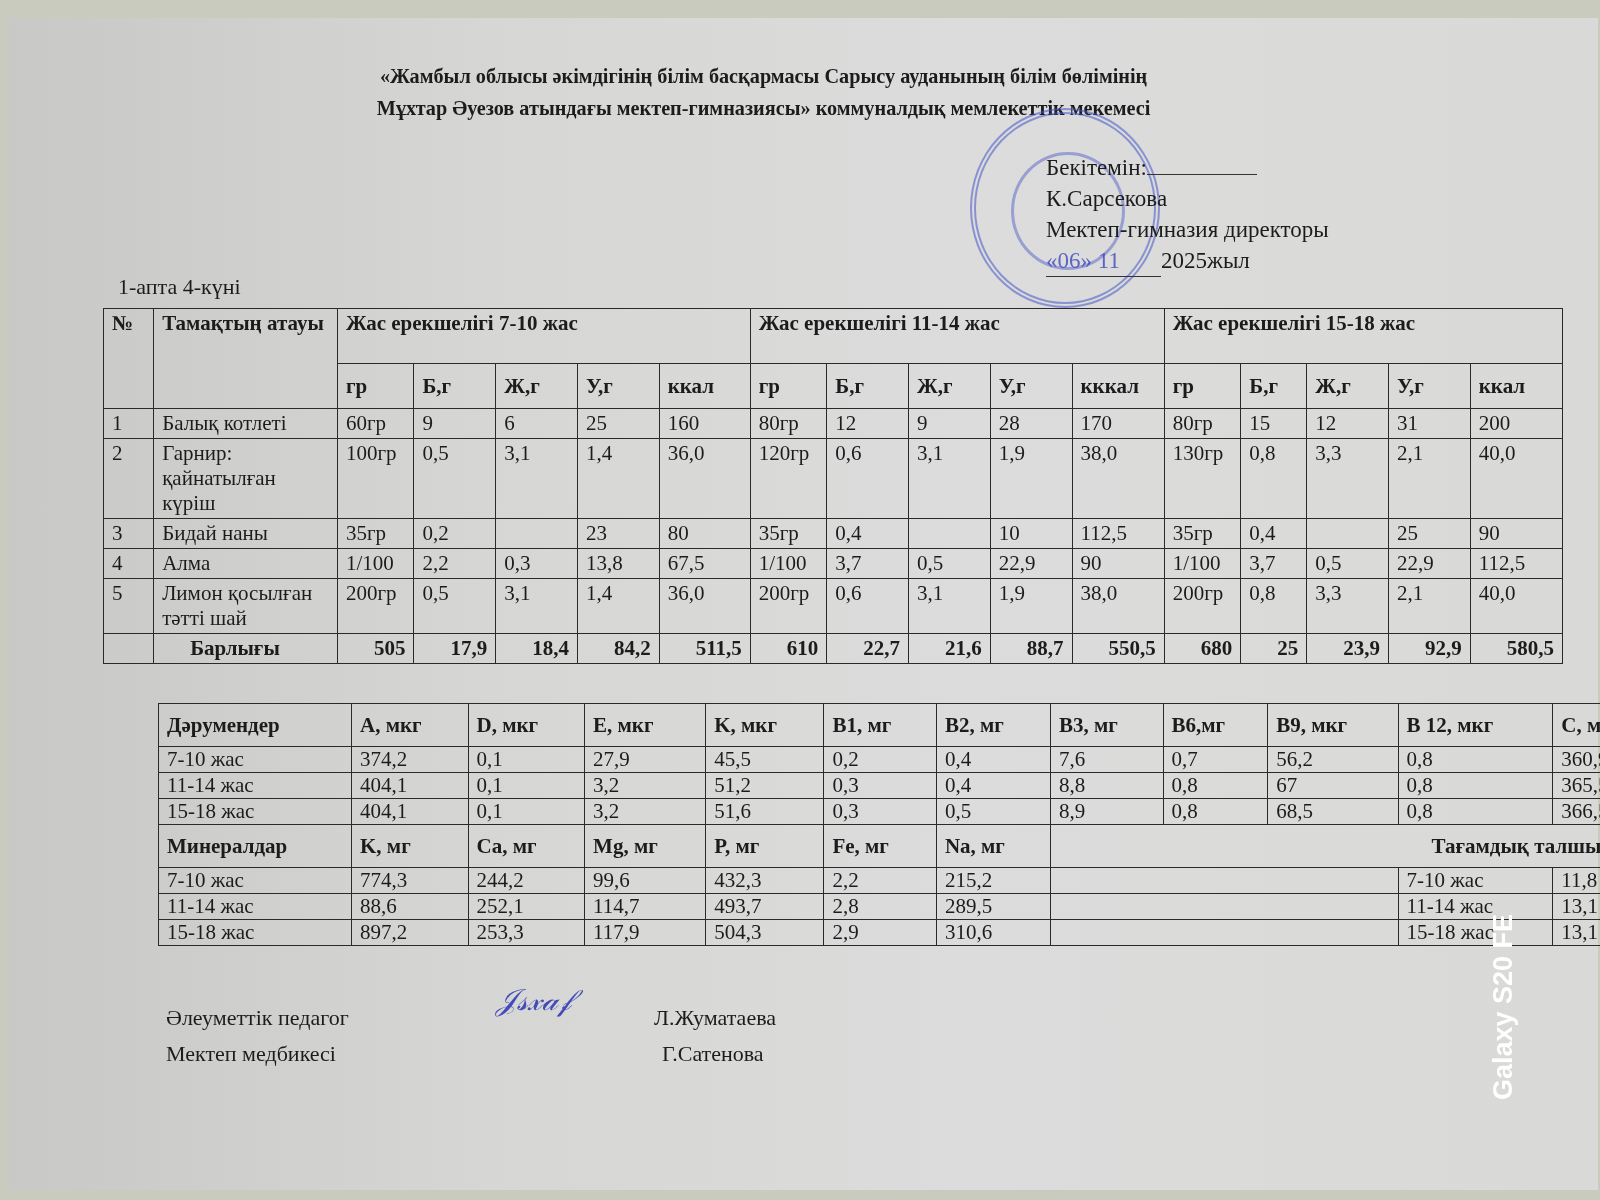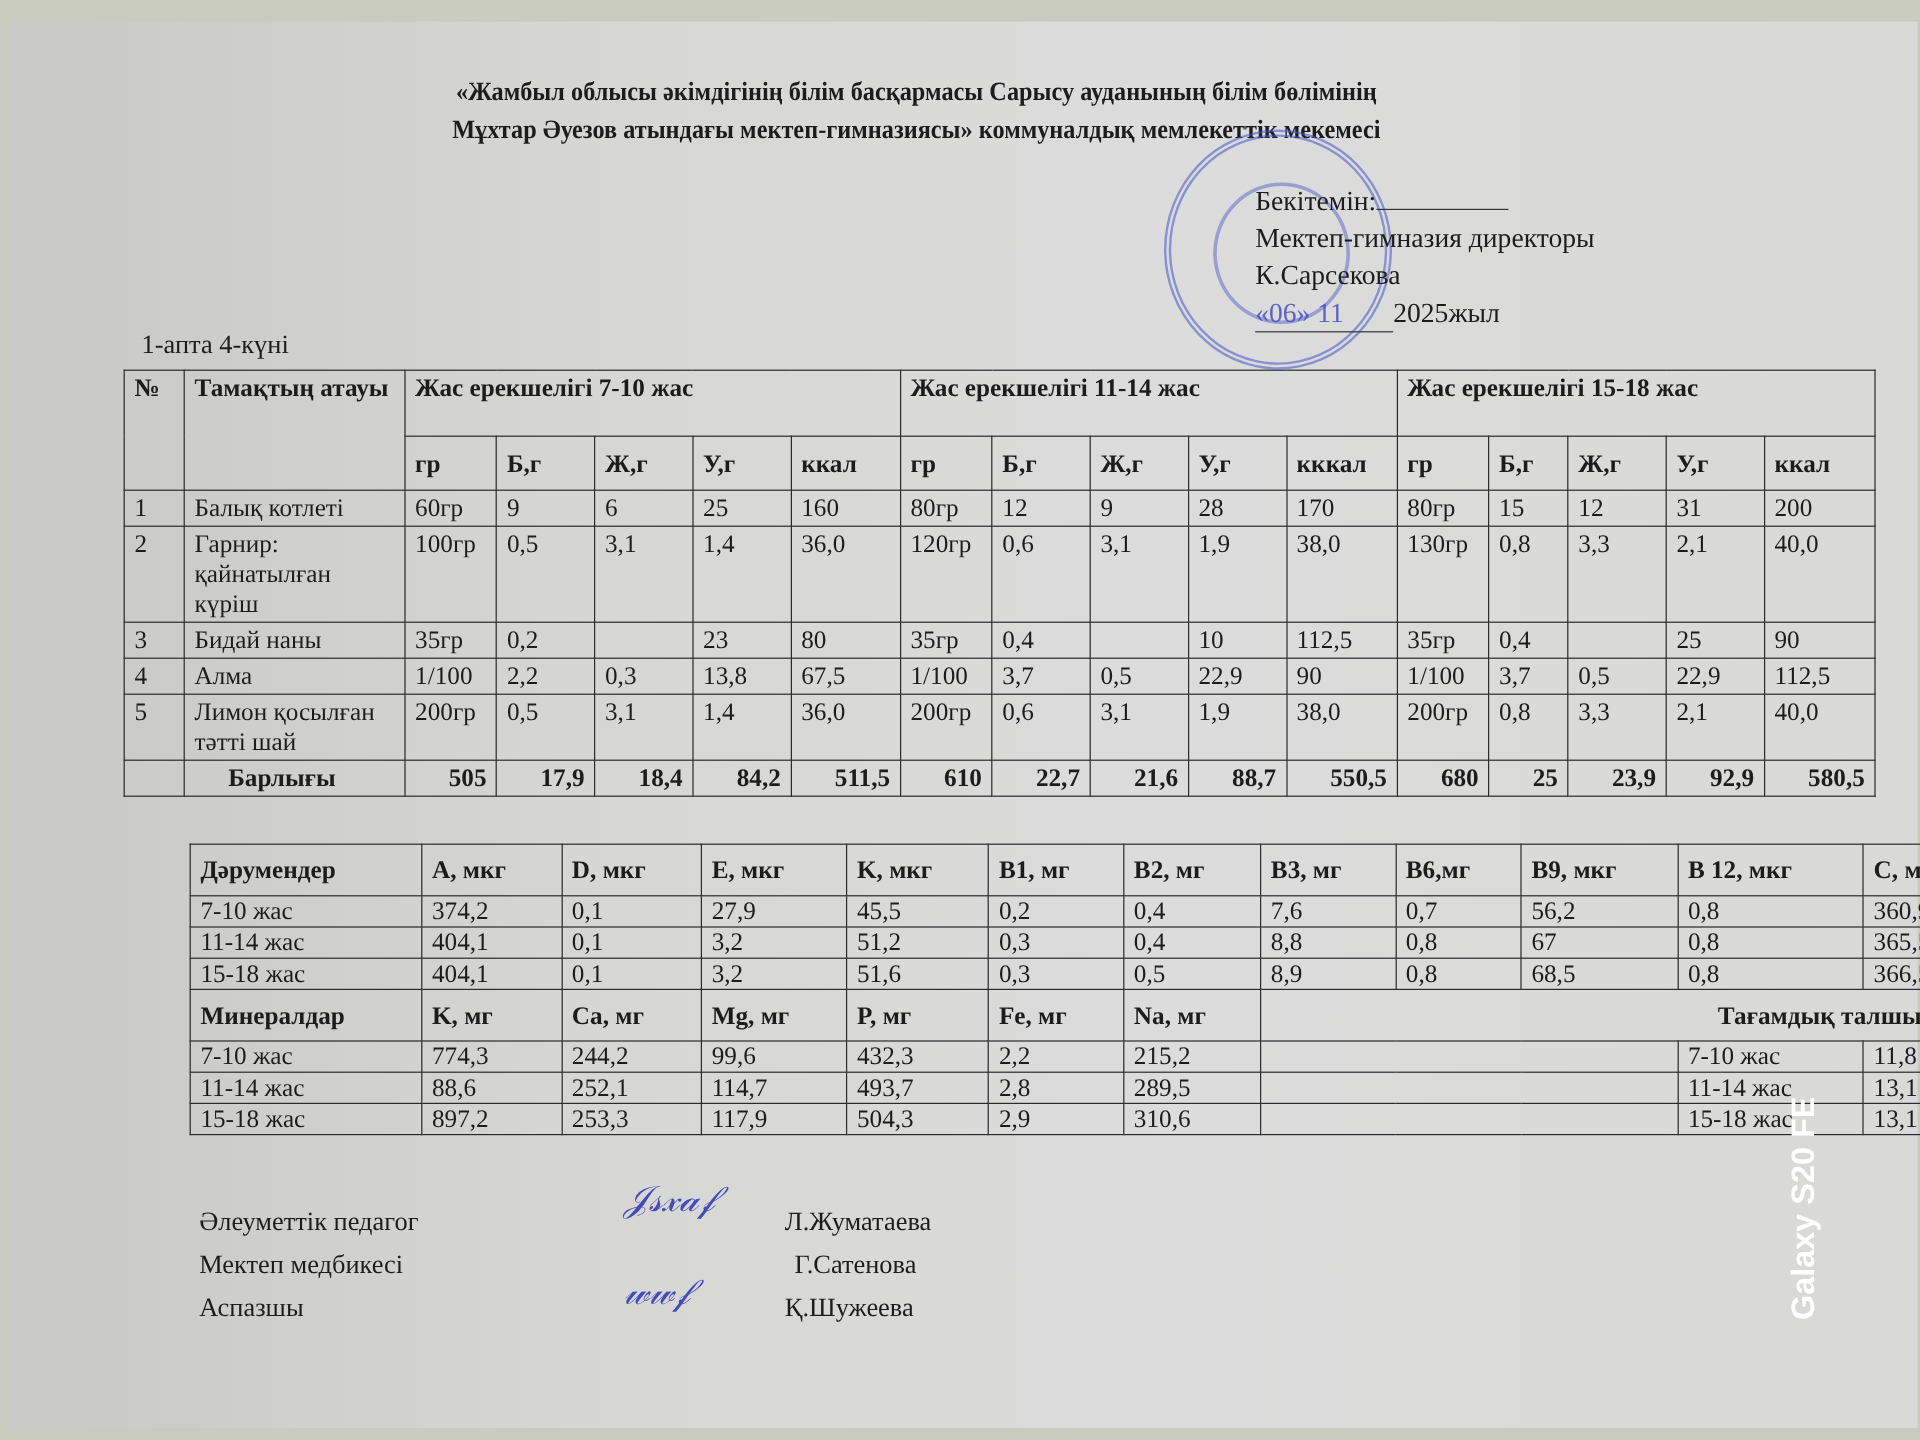--- a/index.html
+++ b/index.html
@@ -47,42 +47,42 @@
     .vit { left: 158px; top: 703px; width: 1512px; }
     .vit th { height: 38px; vertical-align: middle; }
     .vit td { height: 22px; padding-top: 0; padding-bottom: 0; }
     .fiber-label { text-align: right; }
     .sigs {
       position: absolute; left: 166px; top: 1000px; font-weight: normal; font-size: 22px; line-height: 36px;
     }
     .sigs .row { position: relative; height: 36px; width: 700px; }
     .sigs .role { position: absolute; left: 0; }
     .sigs .name { position: absolute; left: 488px; }
-    .scribble { position: absolute; color: rgba(40,50,180,0.85); font-style: italic; font-family: "DejaVu Serif", serif; font-size: 30px; margin-left: 24px; }
+    .scribble { position: absolute; color: rgba(40,50,180,0.85); font-style: italic; font-family: "DejaVu Serif", serif; font-size: 30px; }
     .watermark {
       position: absolute; left: 1488px; top: 1100px; transform: rotate(-90deg); transform-origin: left top;
       color: #ffffff; font-family: "Liberation Sans", sans-serif; font-weight: bold; font-size: 27px; white-space: nowrap;
     }
   </style>
 </head>
 <body>
 
 <div class="paper"></div>
 
 <div class="header">
   <div>«Жамбыл облысы әкімдігінің  білім басқармасы Сарысу ауданының білім бөлімінің</div>
   <div>Мұхтар Әуезов атындағы мектеп-гимназиясы» коммуналдық  мемлекеттік  мекемесі</div>
 </div>
 
 <div class="stamp"></div>
 
 <div class="approve">
   <div><span>Бекітемін:</span><span class="sigline"></span></div>
+  <div>К.Сарсекова</div>
   <div>Мектеп-гимназия директоры</div>
-  <div>К.Сарсекова</div>
   <div><span class="date-line"><span>«06»</span> <span>11</span></span><span>2025жыл</span></div>
 </div>
 
 <div class="week">1-апта   4-күні</div>
 
 <table class="menu">
   <tbody>
       <tr class="hdr1">
     <th rowspan="2" style="width:34px">№</th>
     <th rowspan="2" style="width:175px">Тамақтың атауы</th>
@@ -342,20 +342,15 @@
 <div class="sigs">
   <div class="row">
     <span class="role">Әлеуметтік педагог</span>
     <span class="scribble" style="left:330px;top:-18px;">𝒥𝓈𝓍𝒶𝒻</span>
     <span class="name">Л.Жуматаева</span>
   </div>
   <div class="row">
     <span class="role">Мектеп  медбикесі</span>
     <span class="name" style="left:496px">Г.Сатенова</span>
   </div>
-  <div class="row">
-    <span class="role">Аспазшы</span>
-    <span class="scribble" style="left:330px;top:-12px;">𝓌𝓌𝒻</span>
-    <span class="name">Қ.Шужеева</span>
-  </div>
 </div>
 
 <div class="watermark">Galaxy S20 FE</div>
 
 </body></html>

